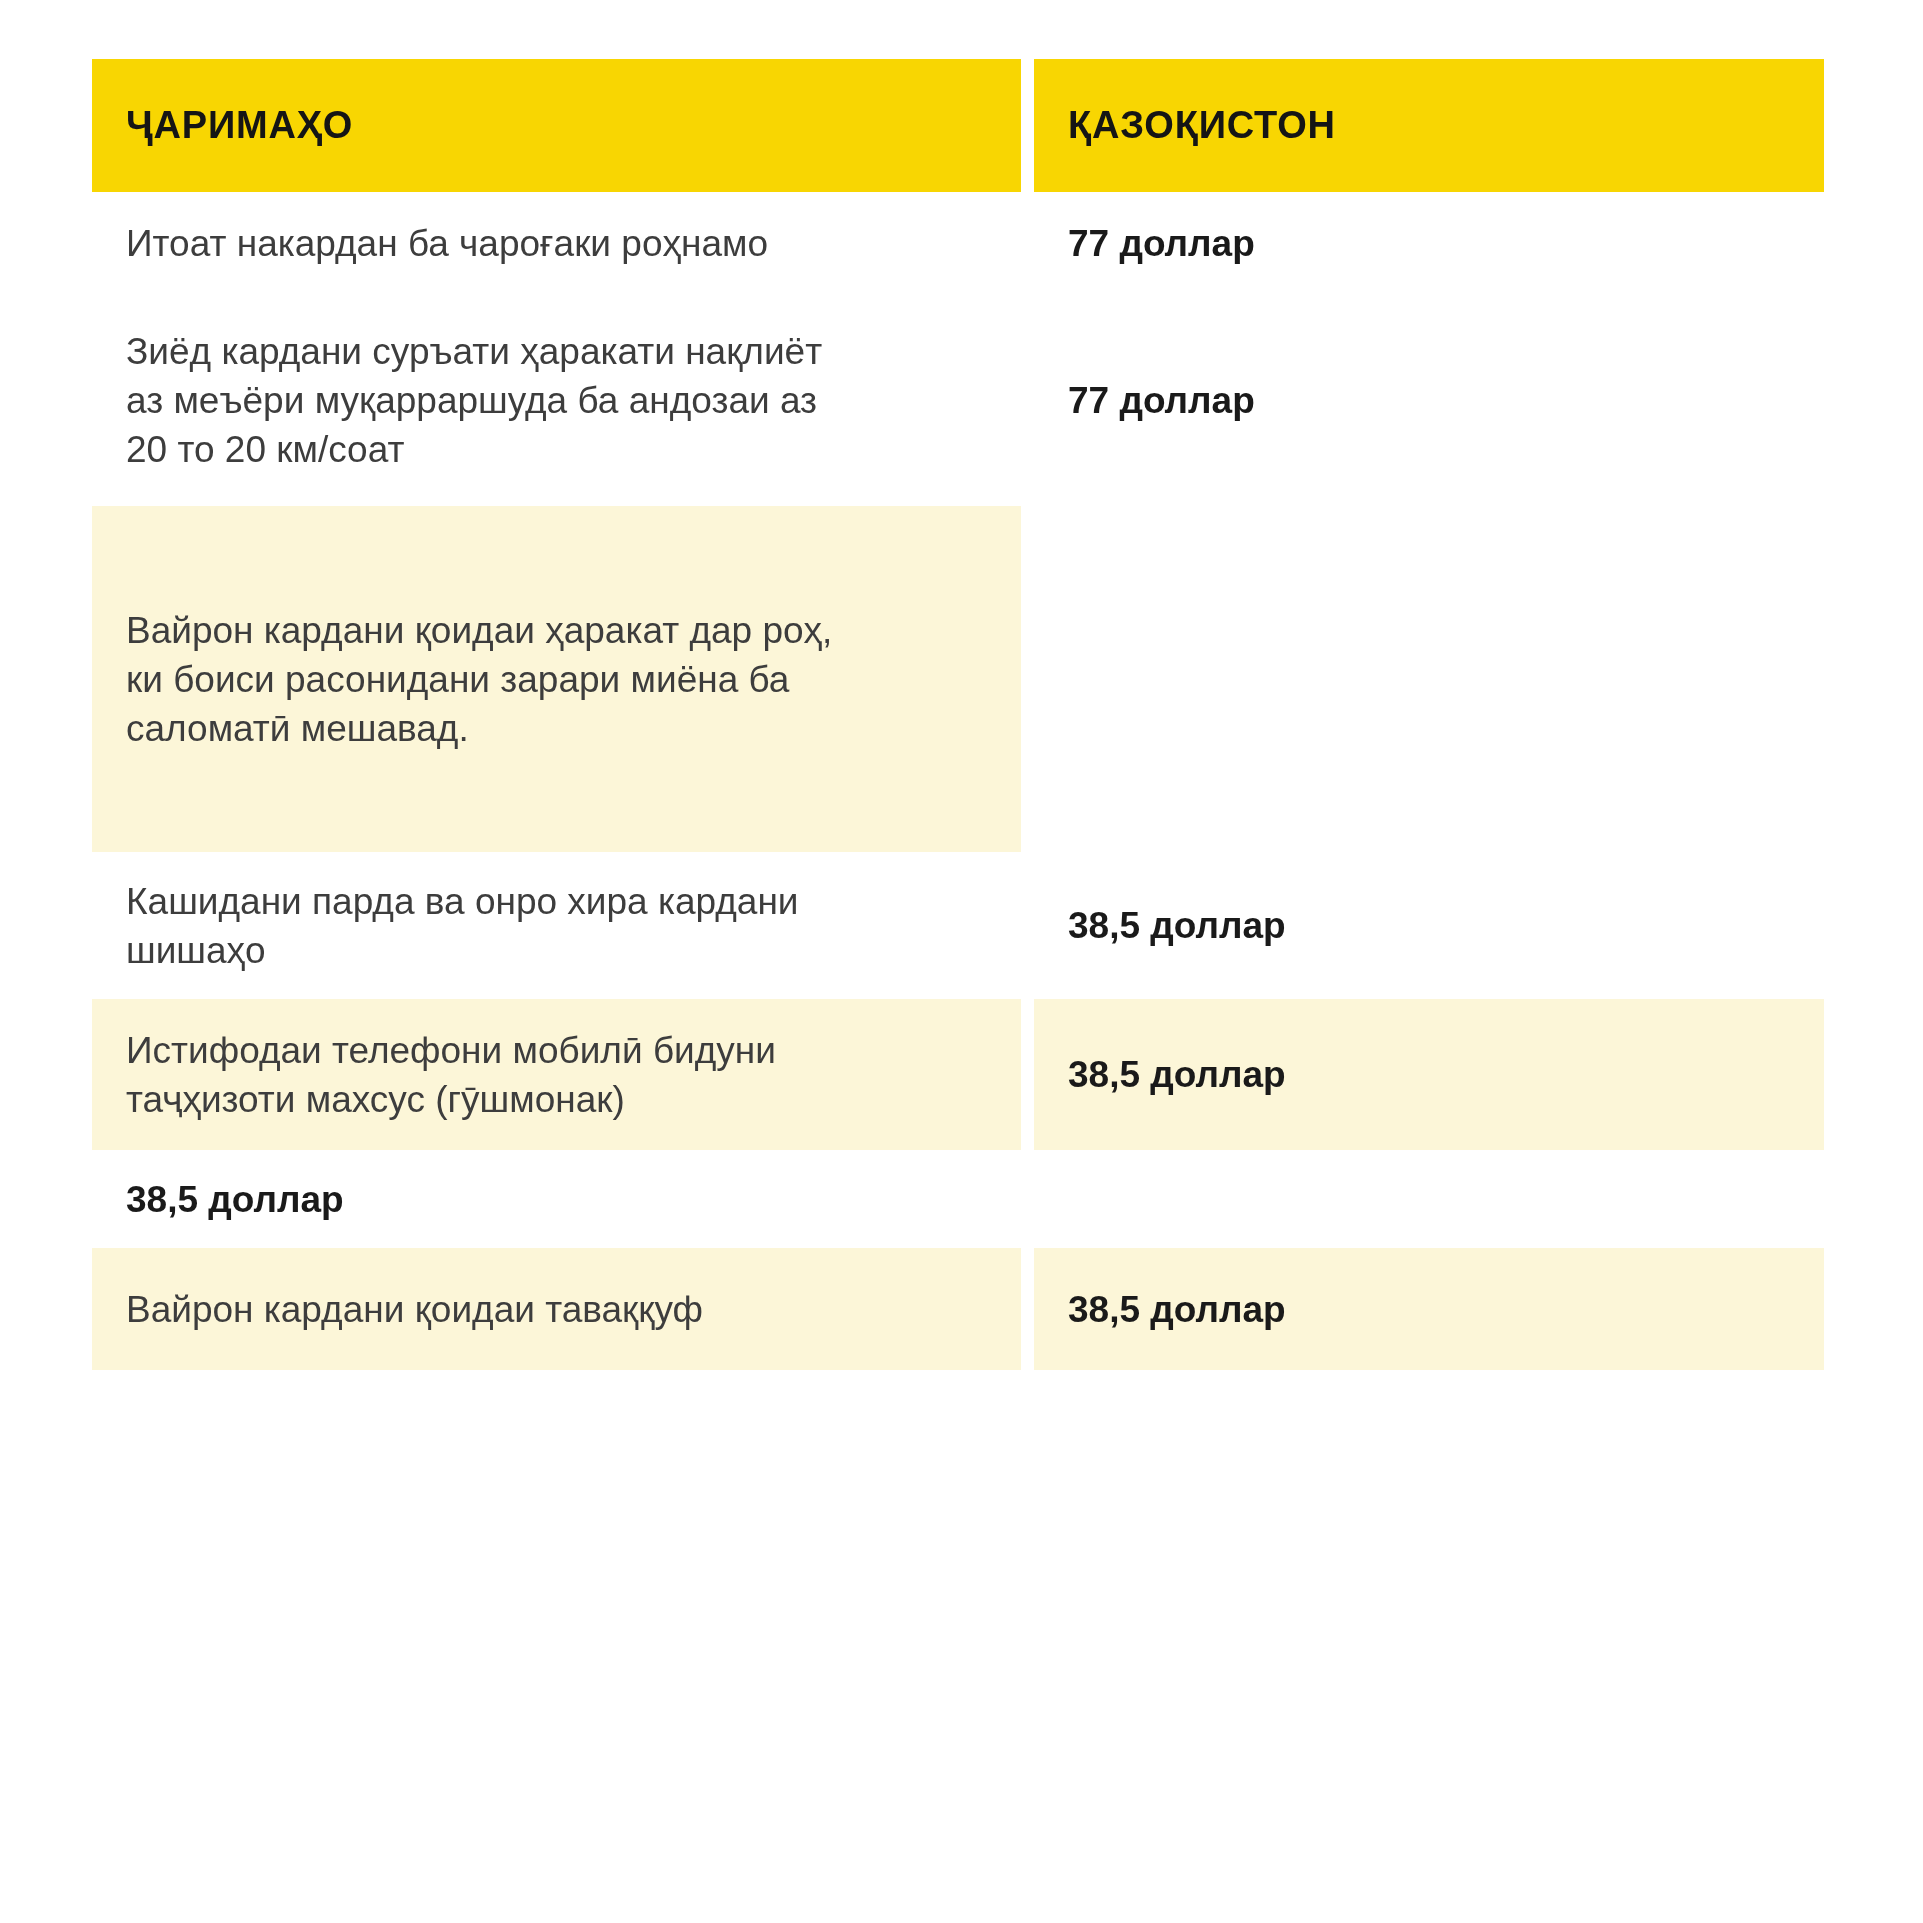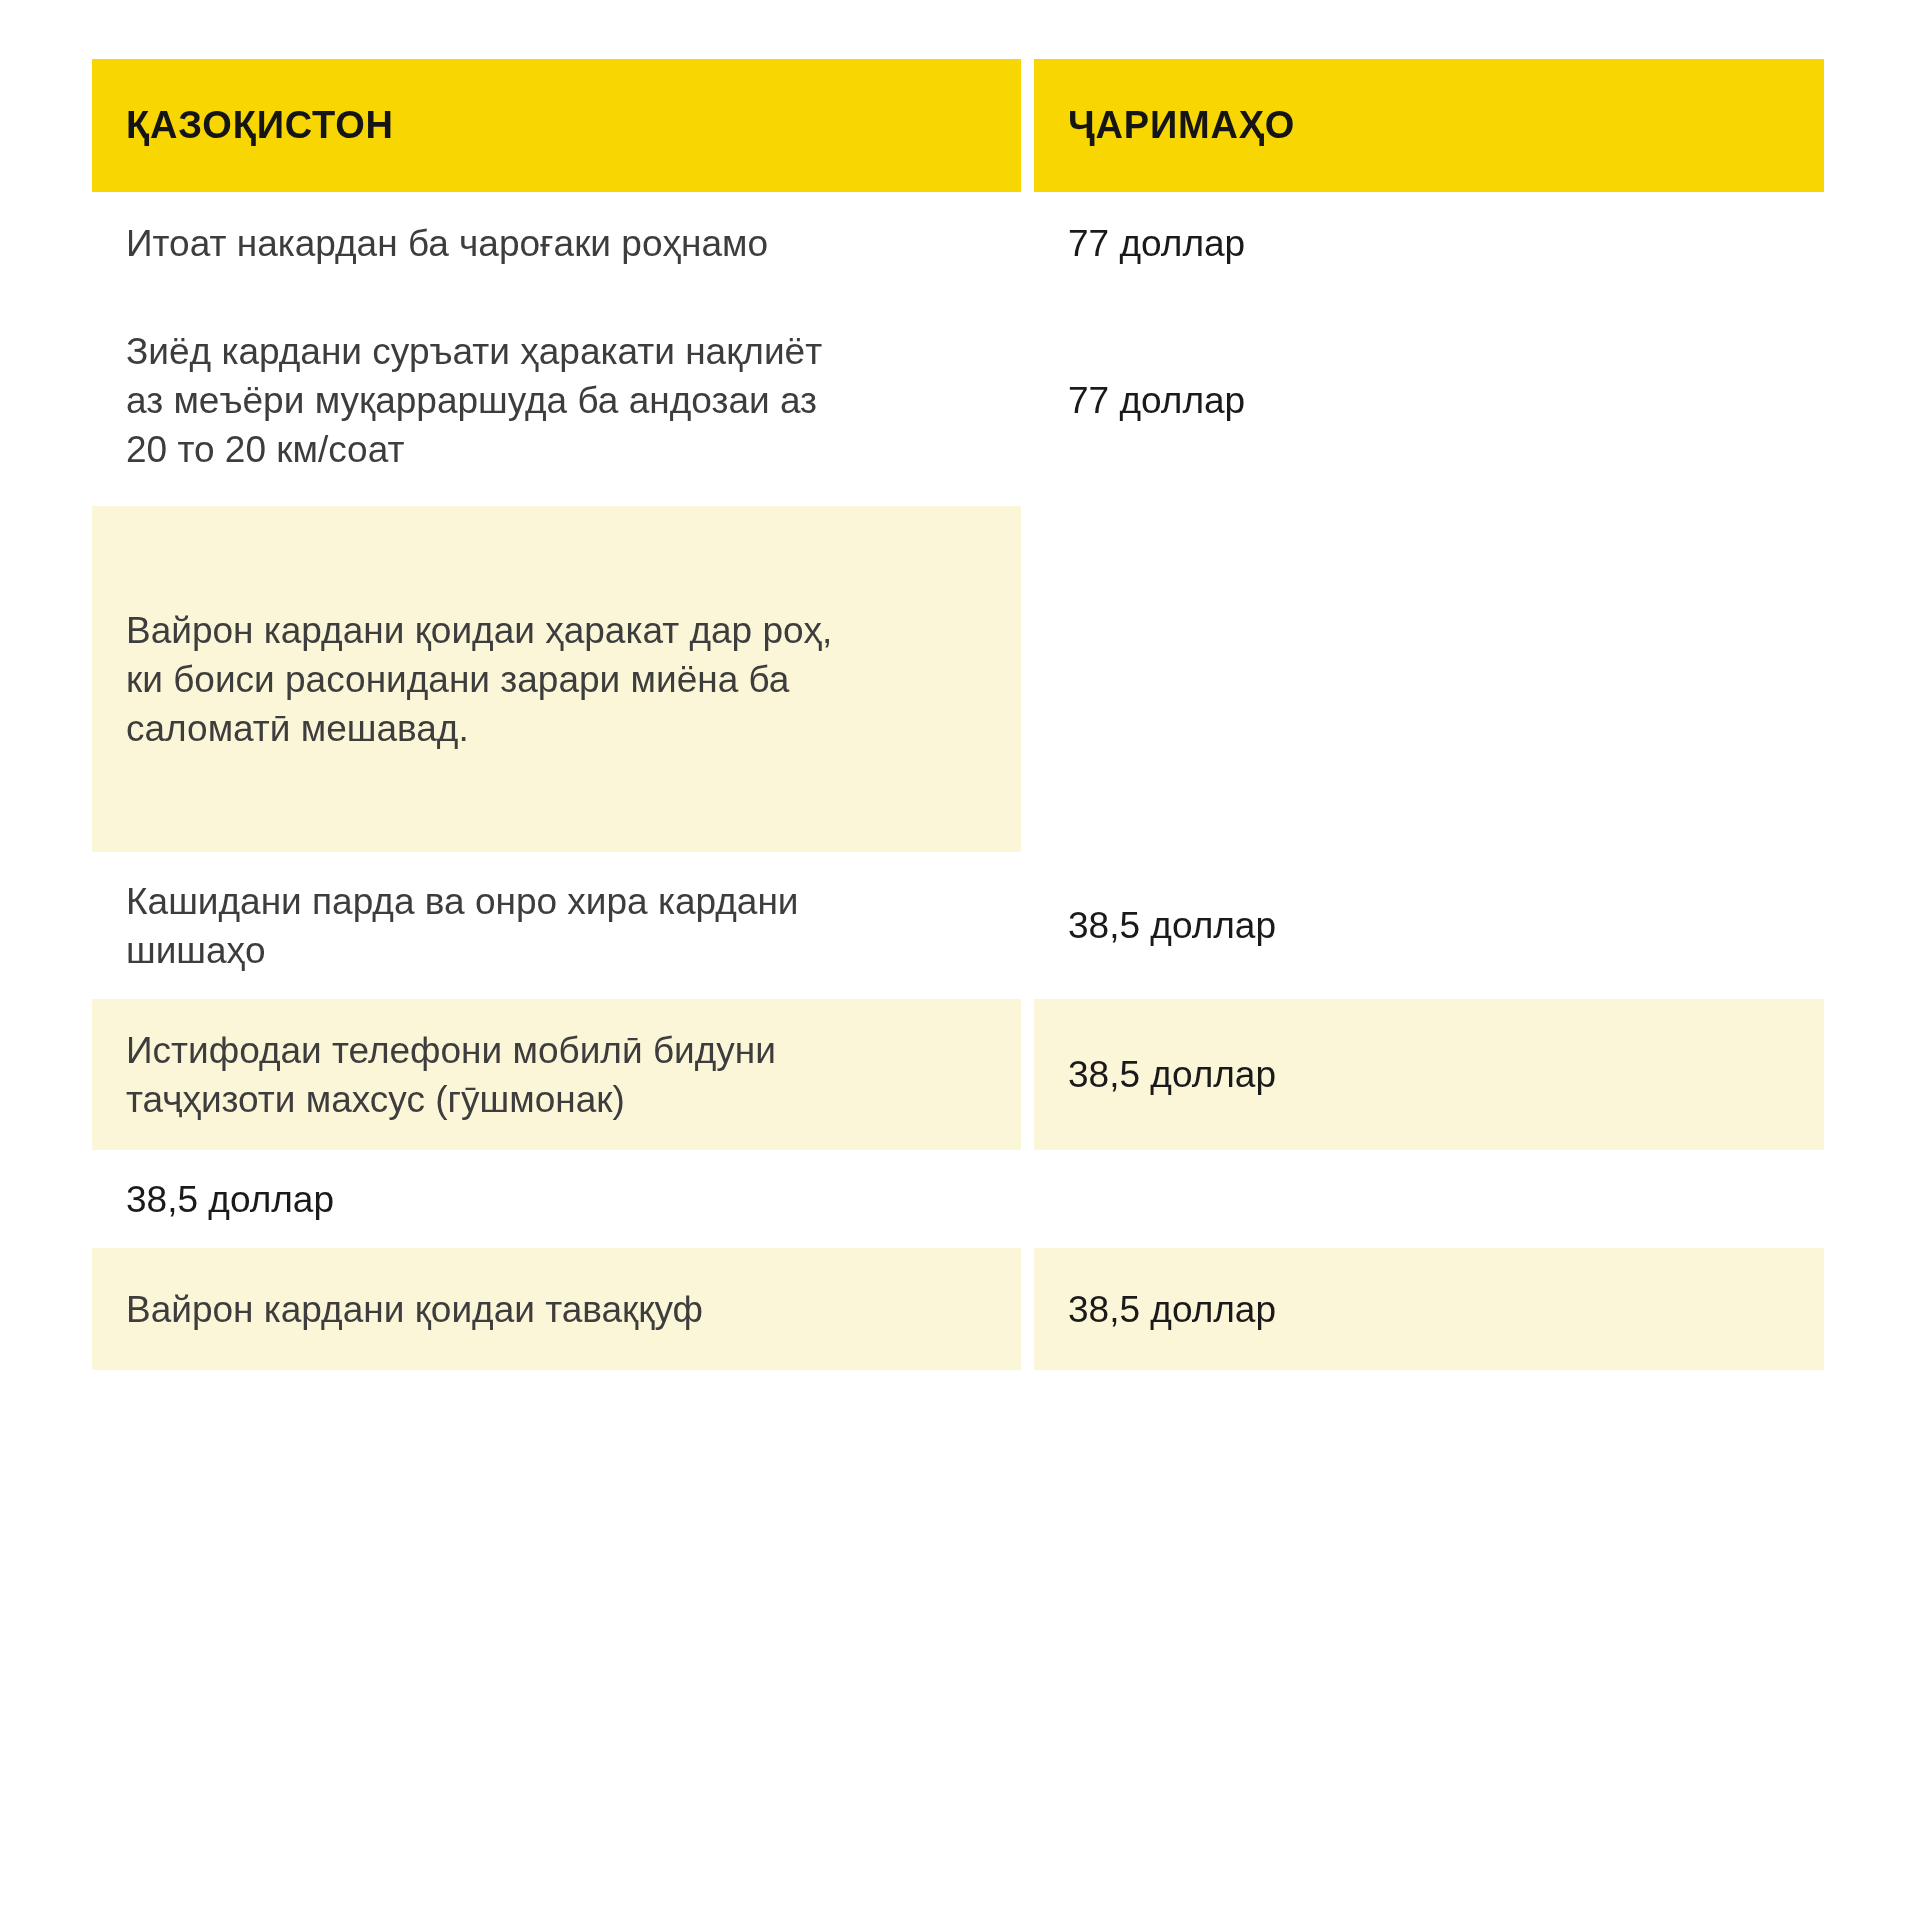--- a/index.html
+++ b/index.html
@@ -29,42 +29,42 @@
     display: flex;
     align-items: center;
     white-space: pre-line;
     font-size: 37px;
     line-height: 49px;
     color: var(--text, #3d3d3d);
     padding: 24.4px 33px 24.4px 34px;
     box-sizing: border-box;
   }
   .cell.right {
-    font-weight: normal;
+    font-weight: bold;
     color: var(--value-text, #1a1a1a);
   }
   .row.header .cell {
     background: var(--header-bg, #f8d602);
     font-weight: bold;
     font-size: 38px;
     letter-spacing: 0.8px;
     color: var(--header-text, #151515);
   }
   .row.pale .cell {
     background: var(--row-alt-bg, #fcf6d8);
   }
 </style>
 </head>
 <body style="background: rgb(255, 255, 255);">
 
 <div class="table">
 
   <div class="row header" style="min-height:133px">
+    <div class="cell left">ҶАРИМАҲО</div>
     <div class="cell right">ҚАЗОҚИСТОН</div>
-    <div class="cell left">ҶАРИМАҲО</div>
   </div>
 
   <div class="row plain" style="min-height:102px">
     <div class="cell left">Итоат накардан ба чароғаки роҳнамо</div>
     <div class="cell right">77 доллар</div>
   </div>
 
 
   <div class="row plain" style="min-height:212px">
     <div class="cell left">Зиёд кардани суръати ҳаракати нақлиёт

